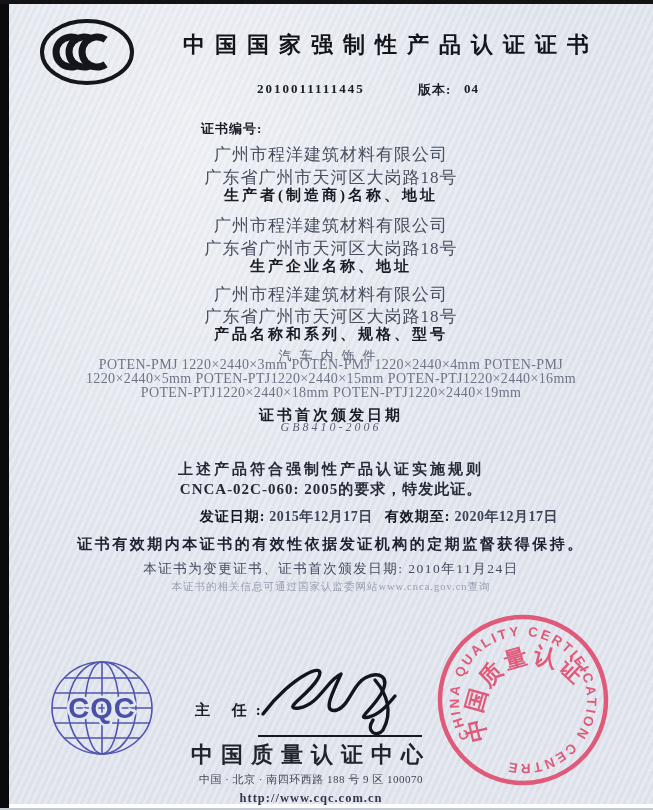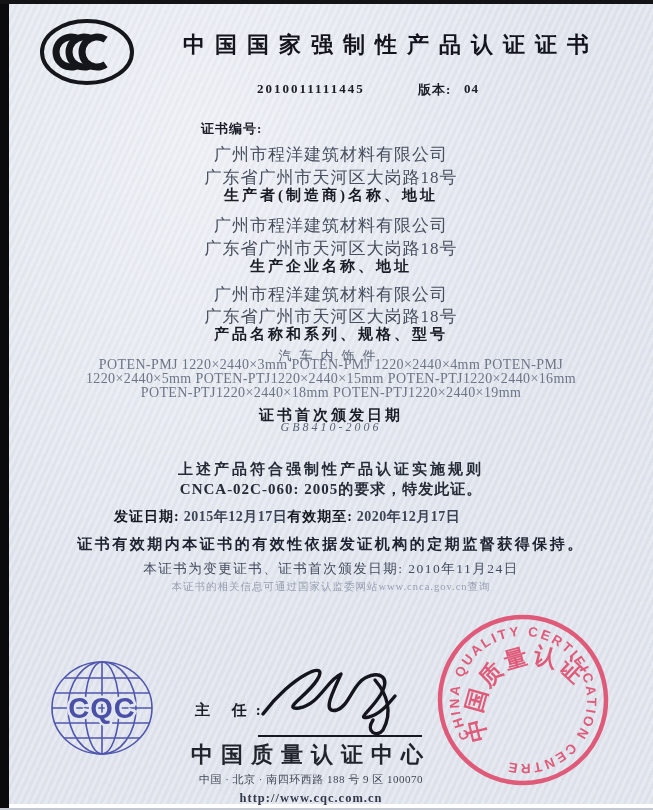--- a/index.html
+++ b/index.html
@@ -22,21 +22,21 @@
   .abs{position:absolute;left:30px;right:30px;text-align:center;}
   .ttl{font-size:22px;font-weight:700;letter-spacing:10px;color:#14151c;white-space:nowrap;}
   .certrow span{font-size:13px;font-weight:700;color:#1a1c26;letter-spacing:1px;}
   .sec-h{font-size:15px;font-weight:700;letter-spacing:3px;color:#1b1d26;}
   .sec-line{font-size:17px;letter-spacing:1px;color:#474e5e;}
   .product-name{font-size:13px;letter-spacing:8px;color:#59617400;color:#5a6275;}
   .models{font-size:14px;line-height:14px;color:#6d7486;letter-spacing:0.4px;}
   .standard{font-size:12px;letter-spacing:3px;color:#5a6275;}
   .statement{font-size:15px;font-weight:600;letter-spacing:3px;color:#262b38;}
   .statement2{font-size:15px;font-weight:600;letter-spacing:1px;color:#262b38;}
-  .dates{display:flex;justify-content:flex-start;}
+  .dates{display:flex;justify-content:flex-end;gap:12px;}
   .dates .lbl{font-size:14px;font-weight:700;color:#15171f;letter-spacing:1px;}
   .dates .val{font-size:14px;font-weight:600;color:#3c4456;letter-spacing:0.5px;}
   .note1{font-size:15px;font-weight:700;letter-spacing:2.5px;color:#1e2230;}
   .note2{font-size:13.5px;letter-spacing:1.5px;color:#434b5e;}
   .note3{font-size:10.5px;letter-spacing:1px;color:#969db0;}
   .director{font-size:15px;font-weight:700;letter-spacing:9px;color:#1a1c26;white-space:nowrap;}
   .sig-line{position:absolute;height:2px;background:#17181f;}
   .org-name{font-size:22px;font-weight:700;letter-spacing:8px;color:#22242c;}
   .org-addr{font-size:11px;letter-spacing:0.5px;color:#3f4553;}
   .org-url{font-size:12.5px;font-weight:700;letter-spacing:1px;color:#33384a;}

